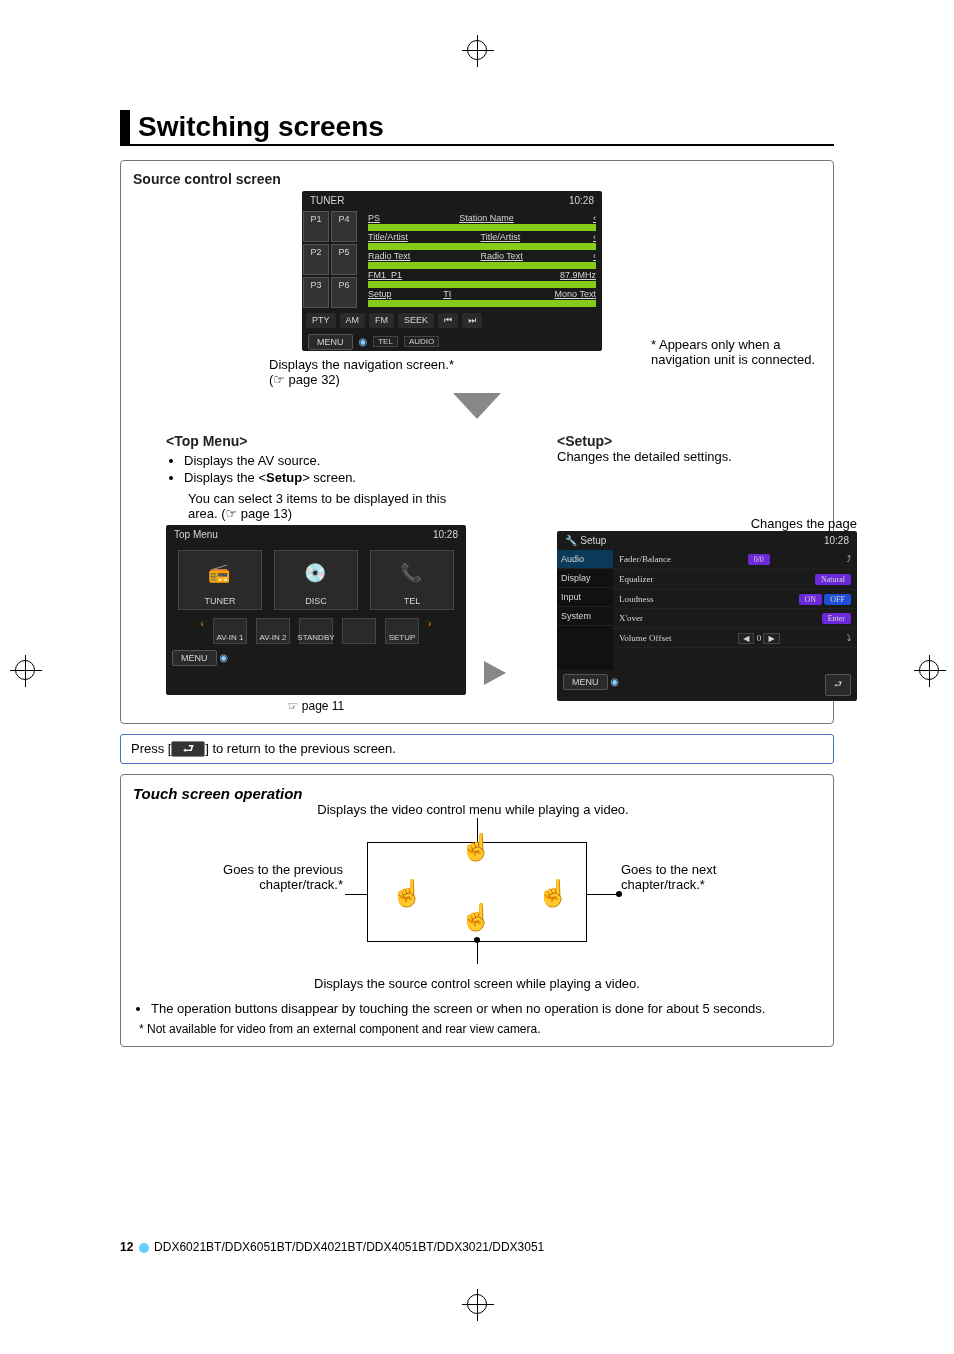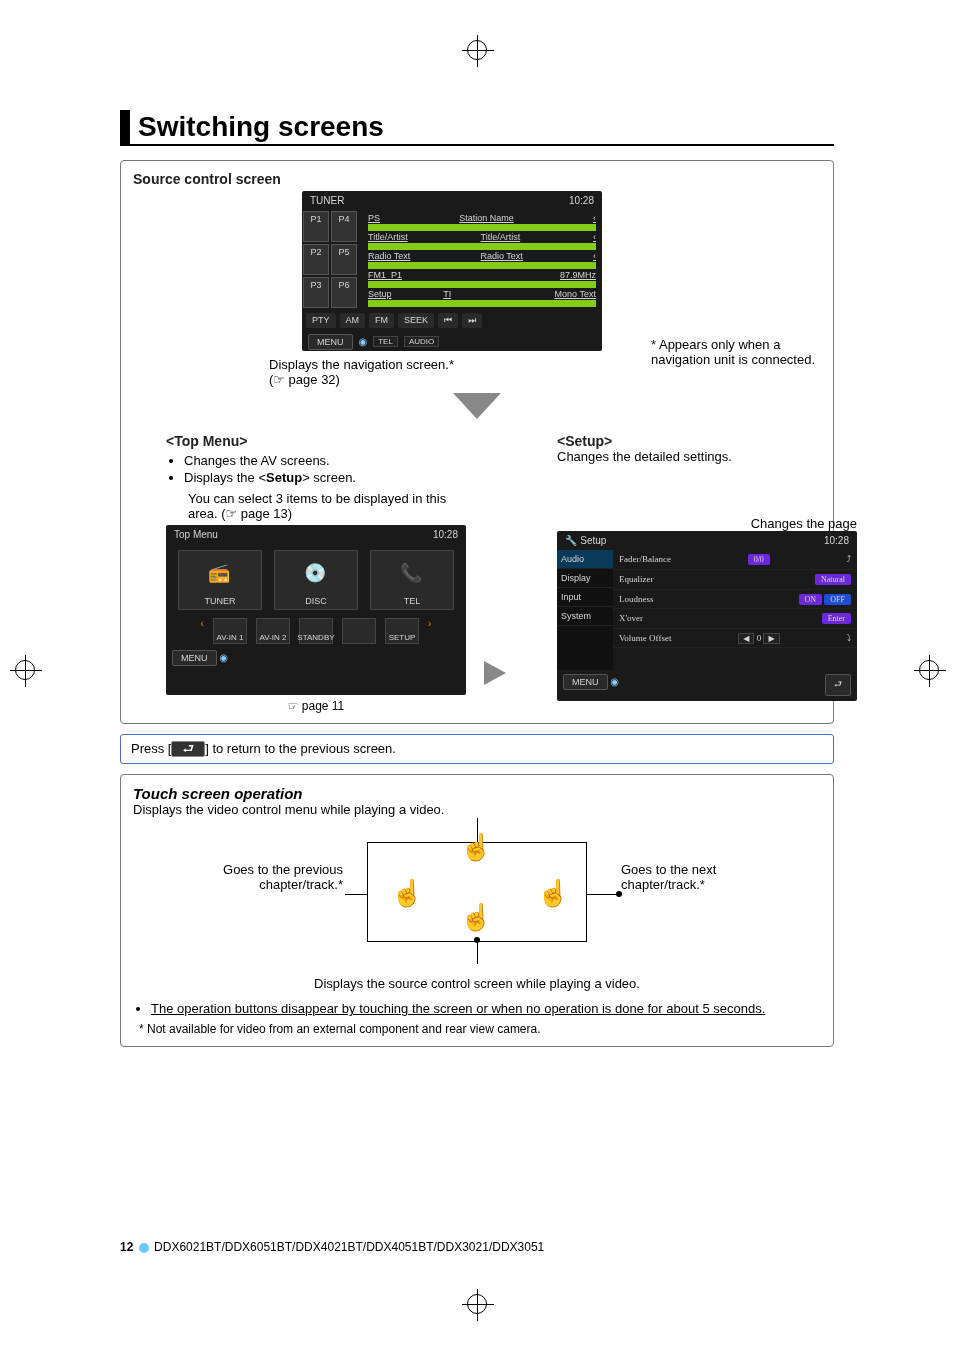--- a/index.html
+++ b/index.html
@@ -164,21 +164,21 @@
   .ti-top { top: 30px; left: 50%; transform: translateX(-50%); }
   .ti-left { top: 76px; left: calc(50% - 86px); }
   .ti-right { top: 76px; left: calc(50% + 60px); }
   .ti-bottom { top: 100px; left: 50%; transform: translateX(-50%); }
 
   .diag-label {
     position:absolute; font-size:13px; width:160px;
   }
   .lbl-left { top: 60px; left: 50px; text-align:right; }
   .lbl-right { top: 60px; right: 40px; text-align:left; }
-  .lbl-top { top: 0; left: 0; right:8px; text-align:left; }
+  .lbl-top { top: 0; left: 0; right:8px; text-align:center; }
 
   .connector-h {
     position:absolute; height:1px; background:#000;
   }
   .conn-left { top: 92px; left: 212px; width: 54px; }
   .conn-right { top: 92px; right: 200px; width: 62px; }
   .connector-v {
     position:absolute; width:1px; background:#000;
   }
   .conn-top { top: 16px; left: 50%; height: 28px; }
@@ -289,21 +289,21 @@
       </div>
     </div>
 
     <div class="arrow-down"></div>
 
     <div class="cols">
 
       <div class="col" style="position:relative;">
         <div class="section-label">&lt;Top Menu&gt;</div>
         <ul class="bullets">
-          <li>Changes the AV screens.</li>
+          <li>Displays the AV source.</li>
           <li>Displays the &lt;<b>Setup</b>&gt; screen.</li>
         </ul>
         <div style="margin:6px 0 4px 22px; font-size:13px;">You can select 3 items to be displayed in this area. (☞ page 13)</div>
 
         <div class="screenshot topmenu-shot">
           <div class="topmenu-head">
             <span>Top Menu</span>
             <span>10:28</span>
           </div>
           <div class="topmenu-tiles">
@@ -420,21 +420,21 @@
       <span class="touch-icon ti-top">☝</span>
       <span class="touch-icon ti-left">☝</span>
       <span class="touch-icon ti-right">☝</span>
       <span class="touch-icon ti-bottom">☝</span>
 
       <div class="connector-v conn-bot"></div>
       <div class="dot" style="top:138px; left:50%;"></div>
     </div>
     <div style="text-align:center; margin-top:14px;">Displays the source control screen while playing a video.</div>
 
-    <ul class="bullets" style="margin-top:10px;text-decoration:underline;">
+    <ul class="bullets" style="margin-top:10px;">
       <li>The operation buttons disappear by touching the screen or when no operation is done for about 5 seconds.</li>
     </ul>
     <div class="footnote">
       <span>*</span>
       <span>Not available for video from an external component and rear view camera.</span>
     </div>
   </div>
 
 </div>
 

